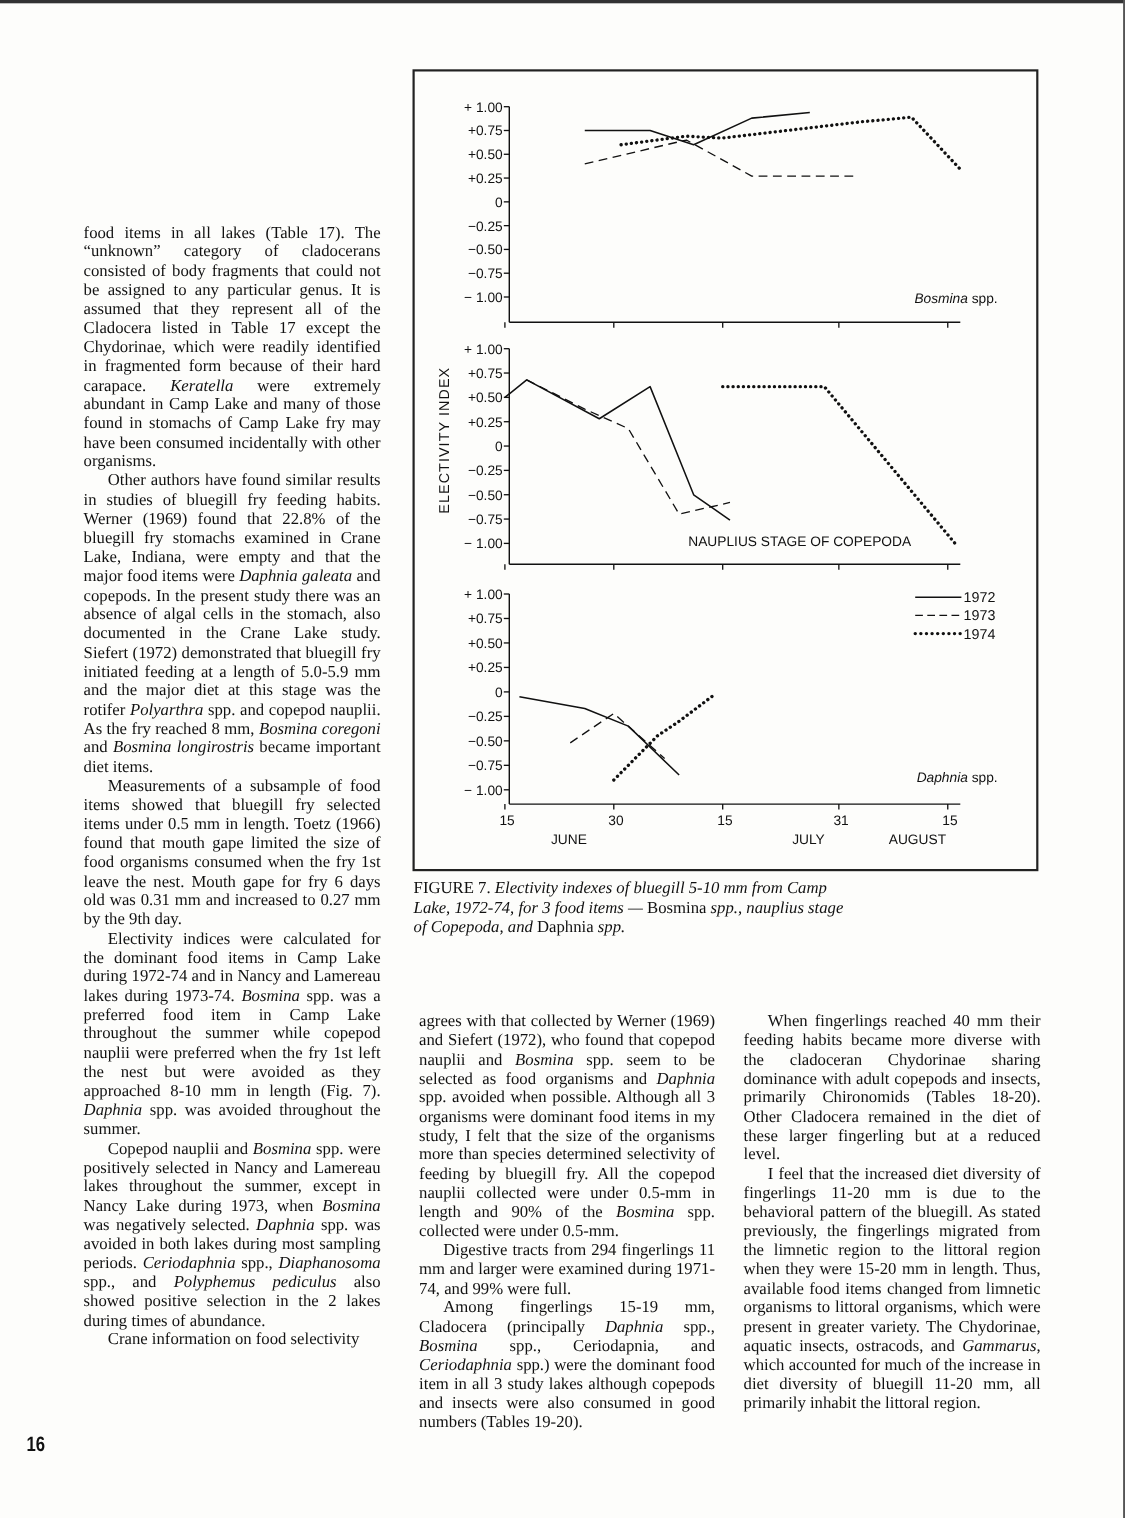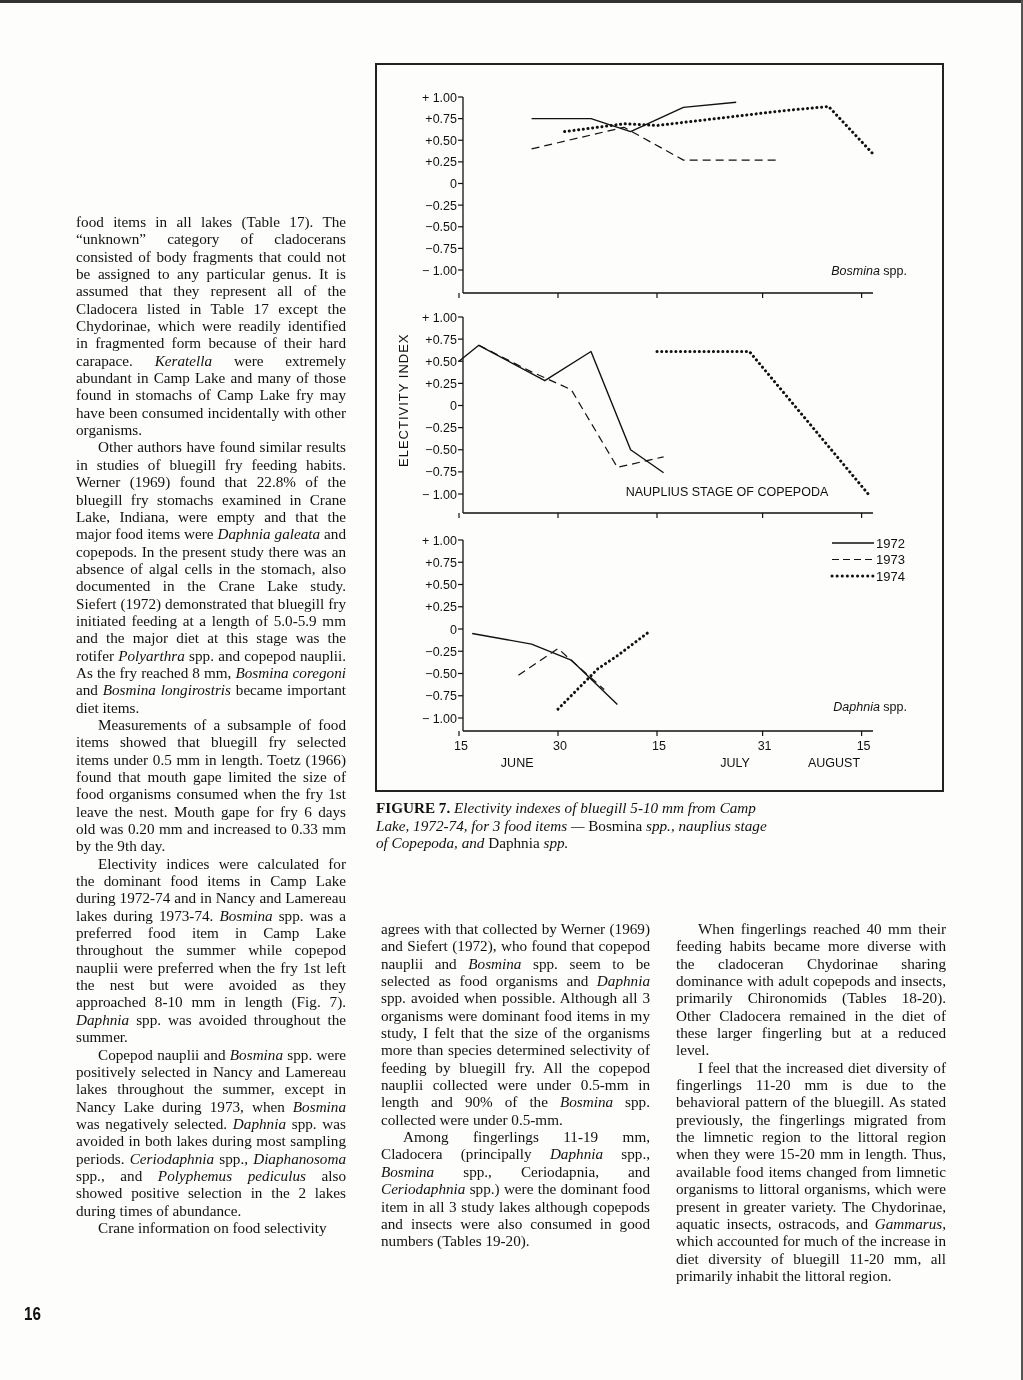--- a/index.html
+++ b/index.html
@@ -7,38 +7,38 @@
     width: 1023px; height: 1380px; position: relative; overflow: hidden;
     background: #fdfdfb; color: #111;
     font-family: "Liberation Serif", "DejaVu Serif", serif;
   }
   .col {
     position: absolute; font-size: 15.2px; line-height: 17.35px;
     text-align: justify; hyphens: none;
   }
   .col p { margin: 0; text-indent: 0; }
   .col p.ind { text-indent: 22px; }
-  #col-left { left: 76px; top: 213px; width: 270px; }
+  #col-left { left: 76px; top: 203px; width: 270px; }
   #col-mid { left: 381px; top: 920px; width: 269px; }
   #col-right { left: 676px; top: 920px; width: 270px; }
   .page-number {
     position: absolute; left: 24px; top: 1303px;
     font-family: "Liberation Sans", "DejaVu Sans", sans-serif;
     font-weight: bold; font-size: 19px; transform: scaleX(0.8); transform-origin: left;
   }
   .figure-box {
     position: absolute; left: 375px; top: 63px; width: 569px; height: 729px;
     border: 2px solid #222; box-sizing: border-box;
   }
   #chart-svg { position: absolute; left: 0; top: 0; }
   .caption {
     position: absolute; left: 376px; top: 799px; width: 395px;
     font-size: 15.2px; line-height: 17.5px;
   }
-  .caption .fig-label { font-weight: bold; }
+  .caption .fig-label { font-weight: normal; }
   .caption i { }
   .top-rule { position: absolute; left: 0; top: 0; width: 1023px; height: 3px; background: #333; }
   .edge-rule { position: absolute; right: 0; top: 0; width: 2px; height: 1380px; background: #555; }
 </style>
 </head>
 <body>
 
 <div class="top-rule"></div>
 <div class="edge-rule"></div>
 
@@ -156,27 +156,28 @@
     </g>
   </svg>
 
 <div class="caption">
   <span class="fig-label">FIGURE 7.</span><span id="caption-body"><i> Electivity indexes of bluegill 5-10 mm from Camp Lake, 1972-74, for 3 food items — </i><span>Bosmina</span><i> spp., nauplius stage of Copepoda, and </i><span>Daphnia</span><i> spp.</i></span>
 </div>
 
 <div class="col" id="col-left">
     <p><span>food items in all lakes (Table 17). The “unknown” category of cladocerans consisted of body fragments that could not be assigned to any particular genus. It is assumed that they represent all of the Cladocera listed in Table 17 except the Chydorinae, which were readily identified in fragmented form because of their hard carapace. </span><i>Keratella</i><span> were extremely abundant in Camp Lake and many of those found in stomachs of Camp Lake fry may have been consumed incidentally with other organisms.</span></p>
     <p class="ind"><span>Other authors have found similar results in studies of bluegill fry feeding habits. Werner (1969) found that 22.8% of the bluegill fry stomachs examined in Crane Lake, Indiana, were empty and that the major food items were </span><i>Daphnia galeata</i><span> and copepods. In the present study there was an absence of algal cells in the stomach, also documented in the Crane Lake study. Siefert (1972) demonstrated that bluegill fry initiated feeding at a length of 5.0-5.9 mm and the major diet at this stage was the rotifer </span><i>Polyarthra</i><span> spp. and copepod nauplii. As the fry reached 8 mm, </span><i>Bosmina coregoni</i><span> and </span><i>Bosmina longirostris</i><span> became important diet items.</span></p>
-    <p class="ind"><span>Measurements of a subsample of food items showed that bluegill fry selected items under 0.5 mm in length. Toetz (1966) found that mouth gape limited the size of food organisms consumed when the fry 1st leave the nest. Mouth gape for fry 6 days old was 0.20 mm and increased to 0.33 mm by the 9th day.</span></p>
+    <p class="ind"><span>Measurements of a subsample of food items showed that bluegill fry selected items under 0.5 mm in length. Toetz (1966) found that mouth gape limited the size of food organisms consumed when the fry 1st leave the nest. Mouth gape for fry 6 days old was 0.31 mm and increased to 0.27 mm by the 9th day.</span></p>
     <p class="ind"><span>Electivity indices were calculated for the dominant food items in Camp Lake during 1972-74 and in Nancy and Lamereau lakes during 1973-74. </span><i>Bosmina</i><span> spp. was a preferred food item in Camp Lake throughout the summer while copepod nauplii were preferred when the fry 1st left the nest but were avoided as they approached 8-10 mm in length (Fig. 7). </span><i>Daphnia</i><span> spp. was avoided throughout the summer.</span></p>
     <p class="ind"><span>Copepod nauplii and </span><i>Bosmina</i><span> spp. were positively selected in Nancy and Lamereau lakes throughout the summer, except in Nancy Lake during 1973, when </span><i>Bosmina</i><span> was negatively selected. </span><i>Daphnia</i><span> spp. was avoided in both lakes during most sampling periods. </span><i>Ceriodaphnia</i><span> spp., </span><i>Diaphanosoma</i><span> spp., and </span><i>Polyphemus pediculus</i><span> also showed positive selection in the 2 lakes during times of abundance.</span></p>
     <p class="ind"><span>Crane information on food selectivity</span></p>
   </div>
 <div class="col" id="col-mid">
     <p><span>agrees with that collected by Werner (1969) and Siefert (1972), who found that copepod nauplii and </span><i>Bosmina</i><span> spp. seem to be selected as food organisms and </span><i>Daphnia</i><span> spp. avoided when possible. Although all 3 organisms were dominant food items in my study, I felt that the size of the organisms more than species determined selectivity of feeding by bluegill fry. All the copepod nauplii collected were under 0.5-mm in length and 90% of the </span><i>Bosmina</i><span> spp. collected were under 0.5-mm.</span></p>
-    <p class="ind"><span>Among fingerlings 11-19 mm, Cladocera (principally </span><i>Daphnia</i><span> spp., </span><i>Bosmina</i><span> spp., Ceriodapnia, and </span><i>Ceriodaphnia</i><span> spp.) were the dominant food item in all 3 study lakes although copepods and insects were also consumed in good numbers (Tables 19-20).</span></p>
+    <p class="ind"><span>Digestive tracts from 294 fingerlings 11 mm and larger were examined during 1971-74, and 99% were full.</span></p>
+    <p class="ind"><span>Among fingerlings 15-19 mm, Cladocera (principally </span><i>Daphnia</i><span> spp., </span><i>Bosmina</i><span> spp., Ceriodapnia, and </span><i>Ceriodaphnia</i><span> spp.) were the dominant food item in all 3 study lakes although copepods and insects were also consumed in good numbers (Tables 19-20).</span></p>
   </div>
 <div class="col" id="col-right">
     <p class="ind"><span>When fingerlings reached 40 mm their feeding habits became more diverse with the cladoceran Chydorinae sharing dominance with adult copepods and insects, primarily Chironomids (Tables 18-20). Other Cladocera remained in the diet of these larger fingerling but at a reduced level.</span></p>
     <p class="ind"><span>I feel that the increased diet diversity of fingerlings 11-20 mm is due to the behavioral pattern of the bluegill. As stated previously, the fingerlings migrated from the limnetic region to the littoral region when they were 15-20 mm in length. Thus, available food items changed from limnetic organisms to littoral organisms, which were present in greater variety. The Chydorinae, aquatic insects, ostracods, and </span><i>Gammarus</i><span>, which accounted for much of the increase in diet diversity of bluegill 11-20 mm, all primarily inhabit the littoral region.</span></p>
   </div>
 
 <div class="page-number">16</div>
 
 </body></html>

